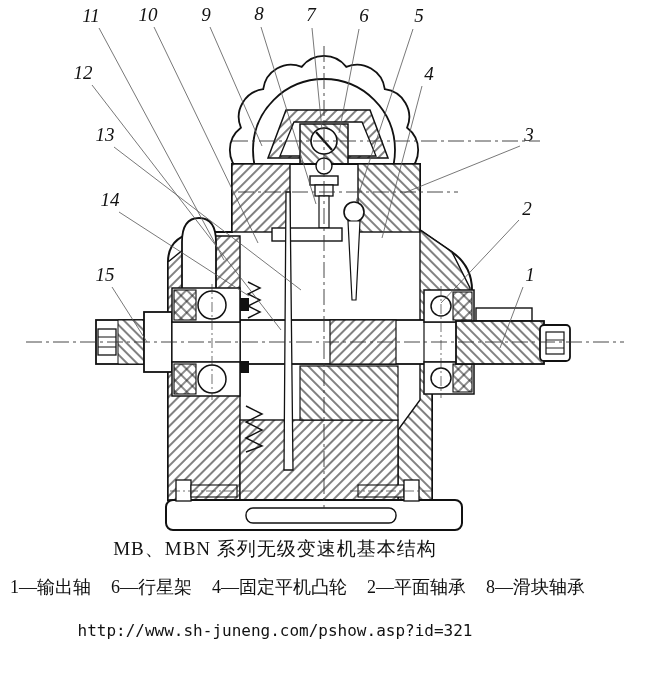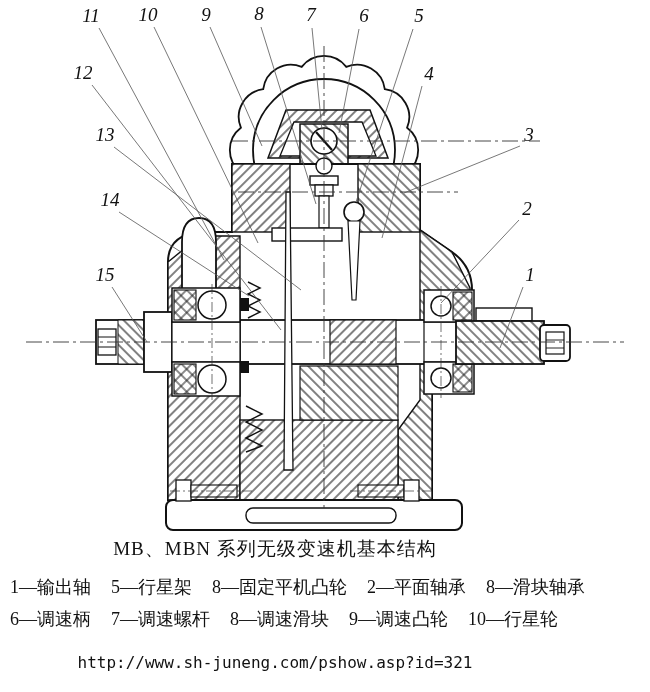--- a/index.html
+++ b/index.html
@@ -170,18 +170,17 @@
       <text x="83" y="79">12</text>
       <text x="105" y="141">13</text>
       <text x="110" y="206">14</text>
       <text x="105" y="281">15</text>
     </g>
   </g>
 </svg>
 
 <div class="caption">
   <div class="fig-title">MB、MBN 系列无级变速机基本结构</div>
-  <div class="legend-line"><span class="legend-entry">1—输出轴</span><span class="legend-entry">5—行星架</span><span class="legend-entry">8—固定平机凸轮</span><span class="legend-entry">2—平面轴承</span><span class="legend-entry">8—滑块轴承</span></div>
-  <div class="legend-line"><span class="legend-entry">6—调速柄</span><span class="legend-entry">7—调速螺杆</span><span class="legend-entry">8—调速滑块</span><span class="legend-entry">9—调速凸轮</span><span class="legend-entry">10—行星轮</span></div>
+  <div class="legend-line"><span class="legend-entry">1—输出轴</span><span class="legend-entry">6—行星架</span><span class="legend-entry">4—固定平机凸轮</span><span class="legend-entry">2—平面轴承</span><span class="legend-entry">8—滑块轴承</span></div>
   <div class="source-url">http://www.sh-juneng.com/pshow.asp?id=321</div>
 </div>
 
 </div>
 
 </body></html>

